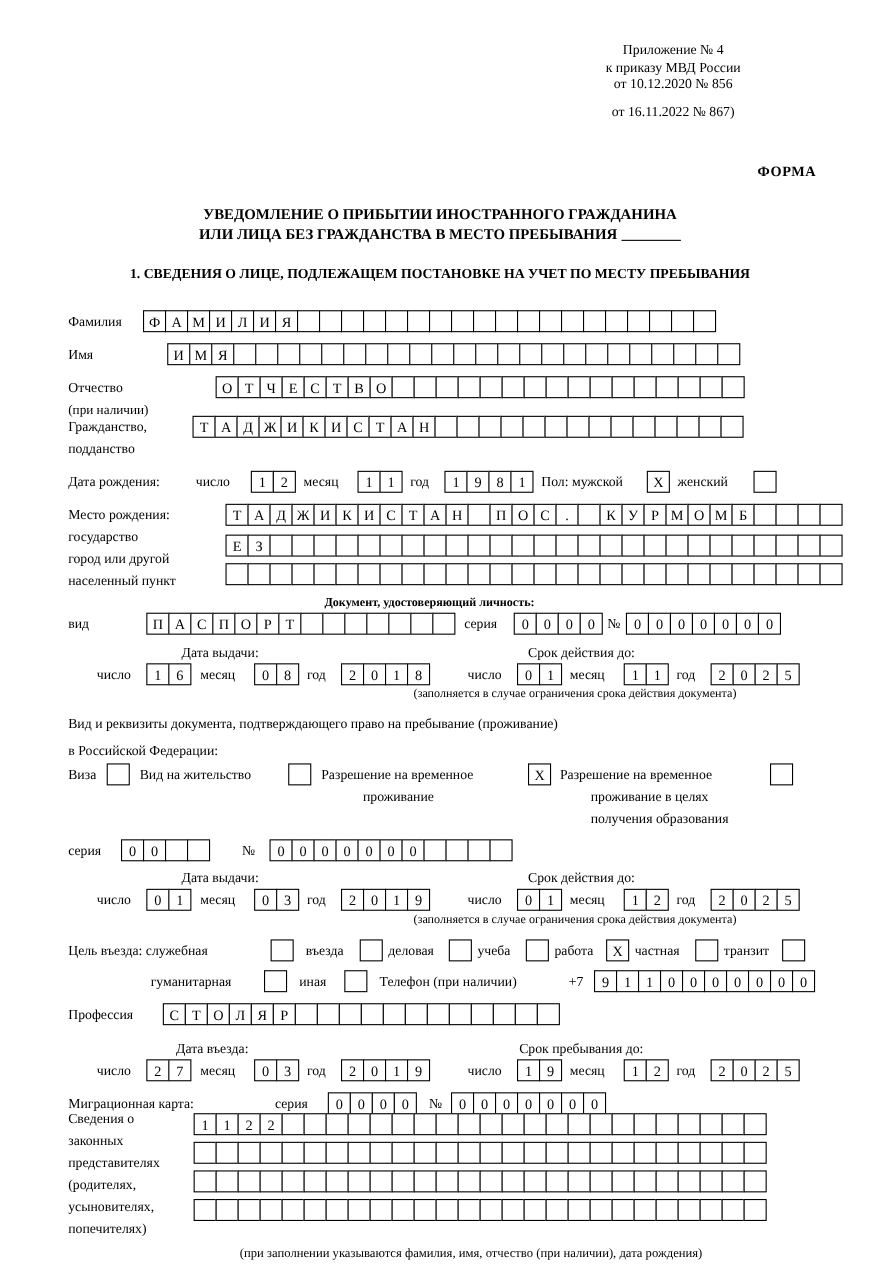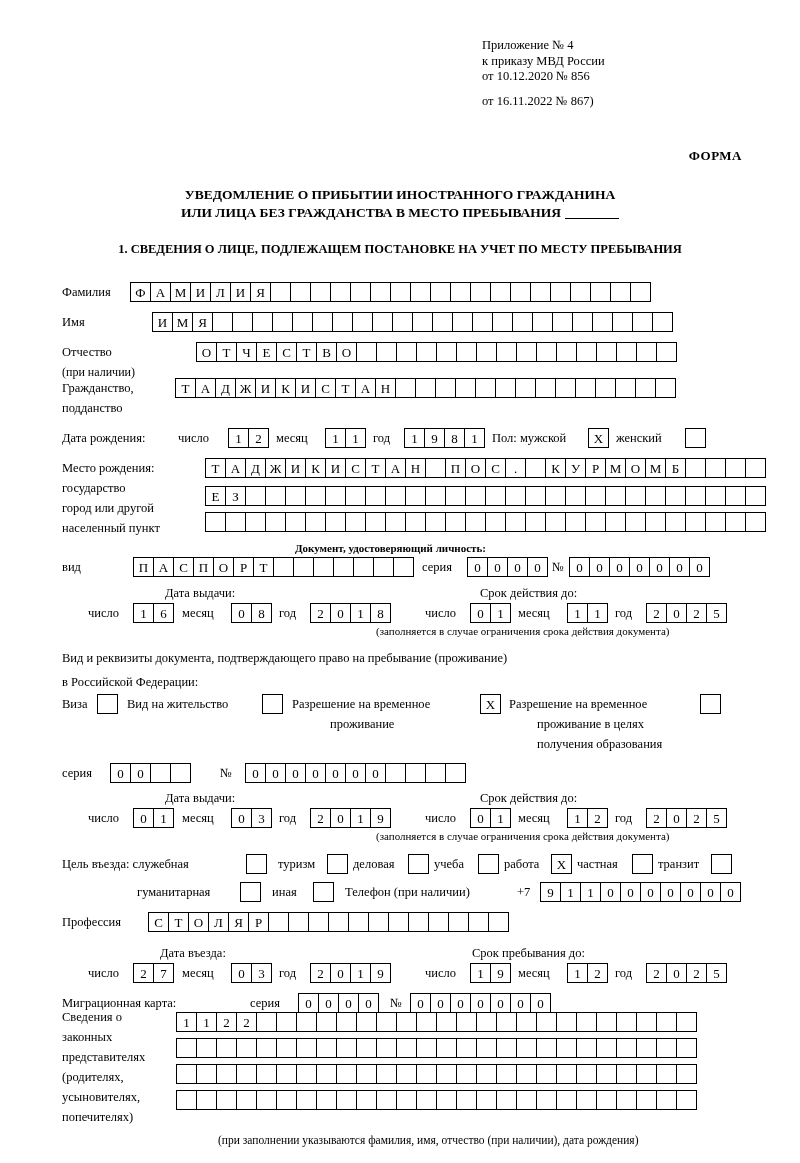--- a/index.html
+++ b/index.html
@@ -9,21 +9,21 @@
     font-family:"Liberation Serif", serif;
     color:#000;
     position:relative;
     overflow:hidden;
   }
   .page{position:relative;width:800px;height:1163px;box-sizing:border-box;padding:0;}
 
   
   .hdr{
     position:absolute;top:38px;right:58px;width:260px;
-    font-size:12.5px;line-height:15.5px;text-align:left;
+    font-size:12.5px;line-height:15.5px;text-align:center;
   }
   .hdr .l{white-space:nowrap;}
   .hdr .gap{height:9px;}
   .forma{
     position:absolute;top:148px;right:58px;
     font-weight:bold;font-size:13px;letter-spacing:.5px;
   }
 
   .title{
     position:absolute;top:186px;left:0;width:800px;
@@ -495,21 +495,21 @@
         <div class="cell">5</div>
       </div>
   </div>
   <div class="note" style="left:376px;top:830px;">(заполняется в случае ограничения срока действия документа)</div>
 
   <div class="row" style="top:854px;">
     <div class="lbl" style="left:62px;">Цель въезда: служебная</div>
     <div class="cells" id="c-p0" style="left:246px;">
         <div class="cell"></div>
       </div>
-    <div class="lbl" style="left:278px;">туризм</div>
+    <div class="lbl" style="left:278px;">въезда</div>
     <div class="cells" id="c-p1" style="left:327px;">
         <div class="cell"></div>
       </div>
     <div class="lbl" style="left:353px;">деловая</div>
     <div class="cells" id="c-p2" style="left:408px;">
         <div class="cell"></div>
       </div>
     <div class="lbl" style="left:434px;">учеба</div>
     <div class="cells" id="c-p3" style="left:478px;">
         <div class="cell"></div>

